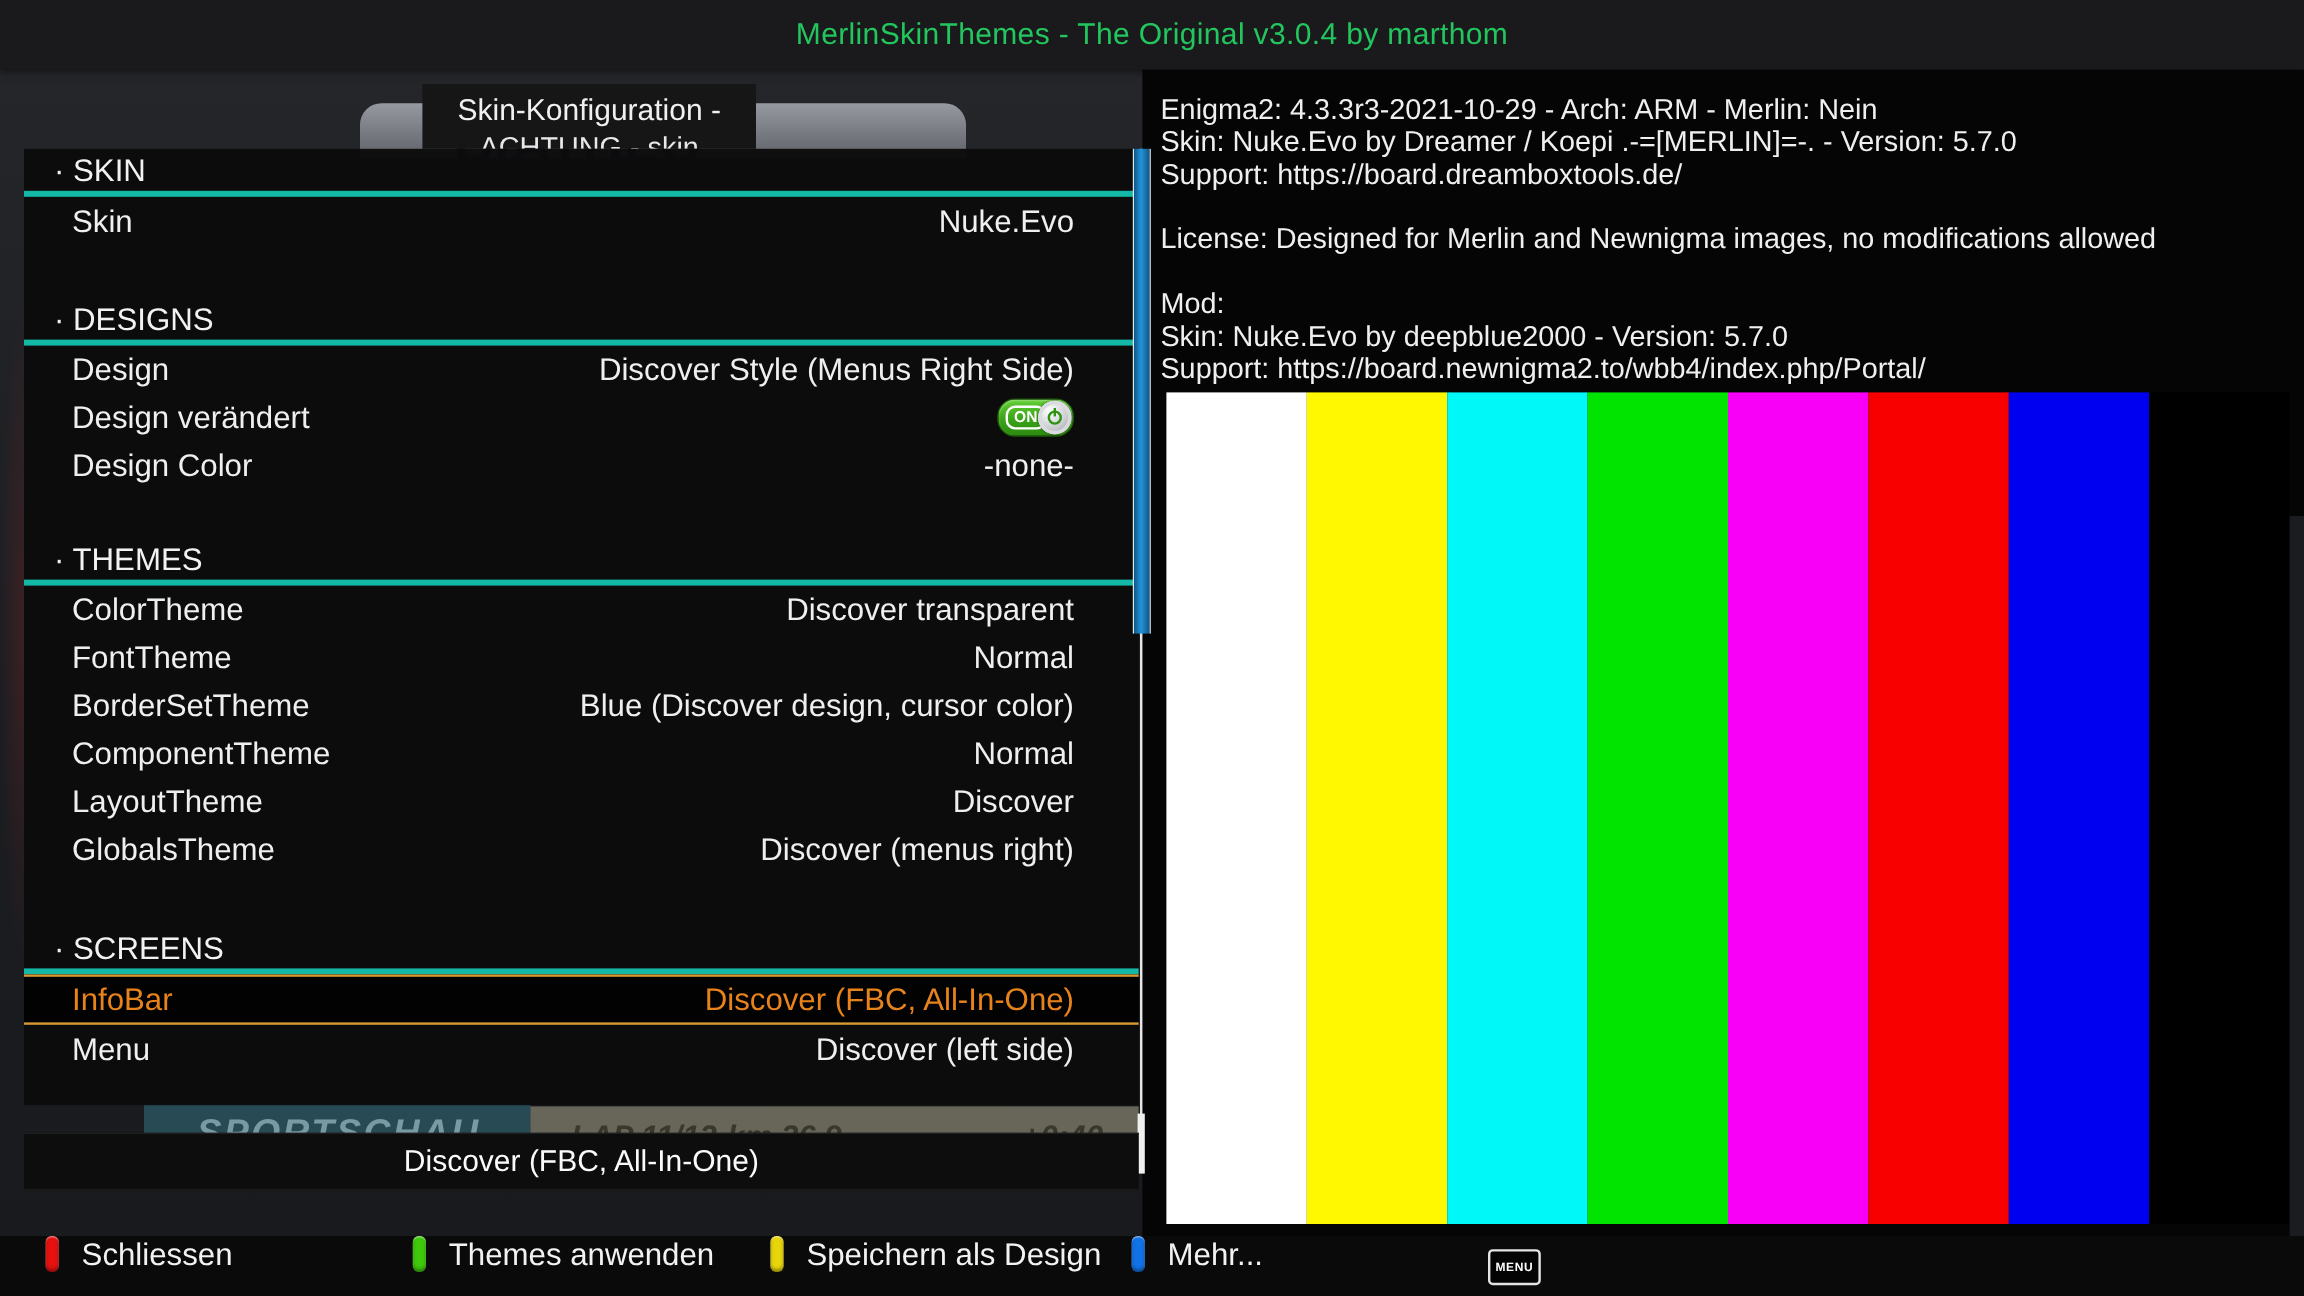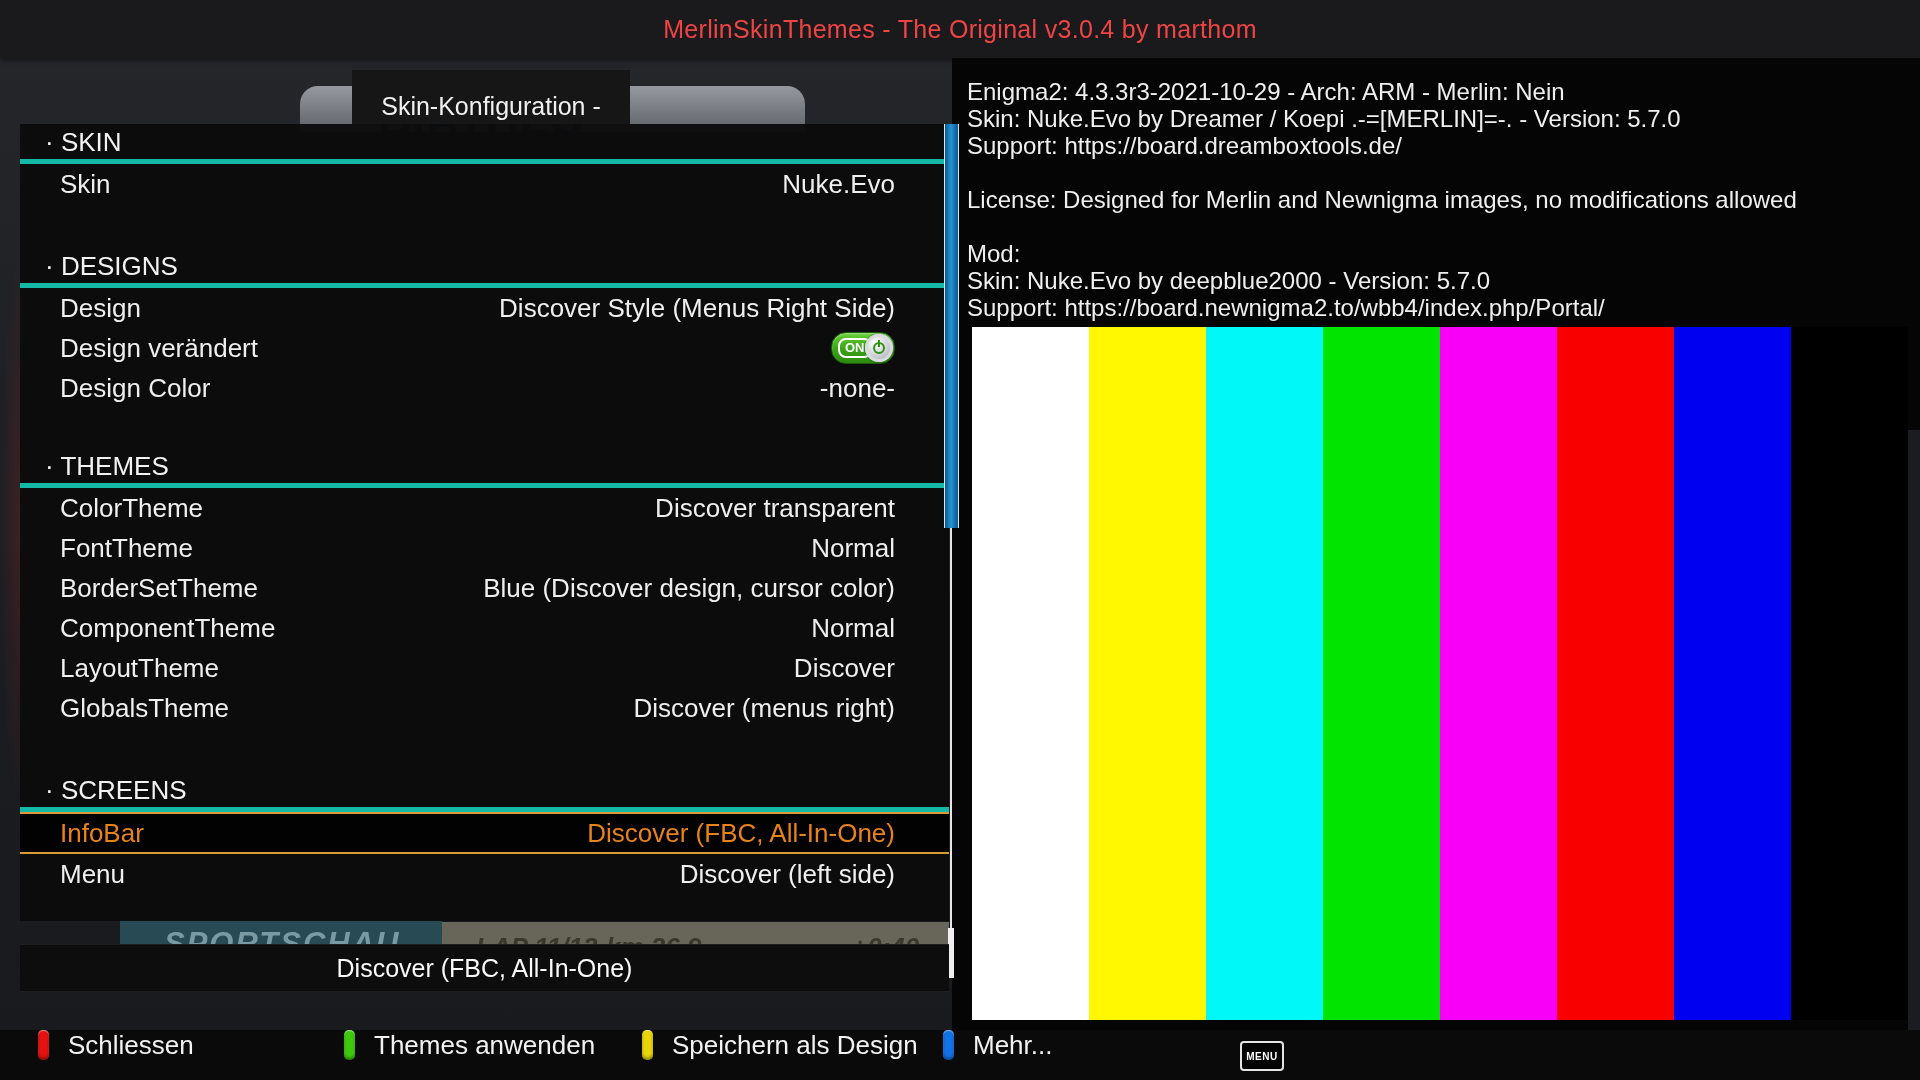--- a/index.html
+++ b/index.html
@@ -4,31 +4,31 @@
 <style>
   html,body{margin:0;padding:0;background:#000;}
   .stage{position:relative;width:1920px;height:1080px;overflow:hidden;
          font-family:"Liberation Sans",sans-serif;color:#e9e9e9;
          background:linear-gradient(180deg,#26272b 0%,#1c1d21 55%,#191a1d 100%);}
   .stage::before{content:"";position:absolute;left:0;top:250px;width:40px;height:560px;
          background:radial-gradient(closest-side,rgba(150,40,40,.25),rgba(0,0,0,0));}
   
   .titlebar{position:absolute;left:0;top:0;width:1920px;height:58px;background:#1a1a1c;
             box-shadow:0 2px 6px rgba(0,0,0,.5);display:flex;align-items:center;justify-content:center;
-            font-size:25px;color:#ef4444;letter-spacing:.3px;}
+            font-size:25px;color:#22c55e;letter-spacing:.3px;}
   
   .tv-banner{position:absolute;left:300px;top:86px;width:505px;height:46px;
              border-radius:18px 18px 0 0;
              background:linear-gradient(180deg,#96999f 0%,#74777d 60%,#5f6268 100%);
              overflow:hidden;}
   .tv-banner span{position:absolute;left:78px;top:6px;font-size:46px;font-weight:bold;
              color:#161a2c;letter-spacing:1px;}
   .overlay-title{position:absolute;left:352px;top:70px;width:278px;height:54px;background:#161616;
              overflow:hidden;text-align:center;}
-  .overlay-title .l1{margin-top:22px;font-size:25px;color:#f0f0f0;}
+  .overlay-title .l1{margin-top:8px;font-size:25px;color:#f0f0f0;}
   .overlay-title .l2{margin-top:3px;font-size:24px;color:#e8e8e8;}
   .tv-strip{position:absolute;left:20px;top:920px;width:929px;height:48px;overflow:hidden;}
   .tv-strip .teal{position:absolute;left:100px;top:0;width:322px;height:48px;background:rgba(42,82,94,.85);}
   .tv-strip .sand{position:absolute;left:422px;top:2px;width:507px;height:46px;background:rgba(168,164,138,.55);}
   .sportschau{position:absolute;left:144px;top:6px;font-size:31px;font-weight:bold;
              color:rgba(190,220,228,.55);letter-spacing:2px;font-style:italic;}
   .race{position:absolute;top:12px;font-size:26px;font-weight:bold;color:rgba(40,42,30,.75);font-style:italic;}
   .race.r0{left:456px}.race.r1{left:586px}.race.r2{left:832px}
   
   .panel{position:absolute;left:20px;top:124px;width:929px;height:797px;

